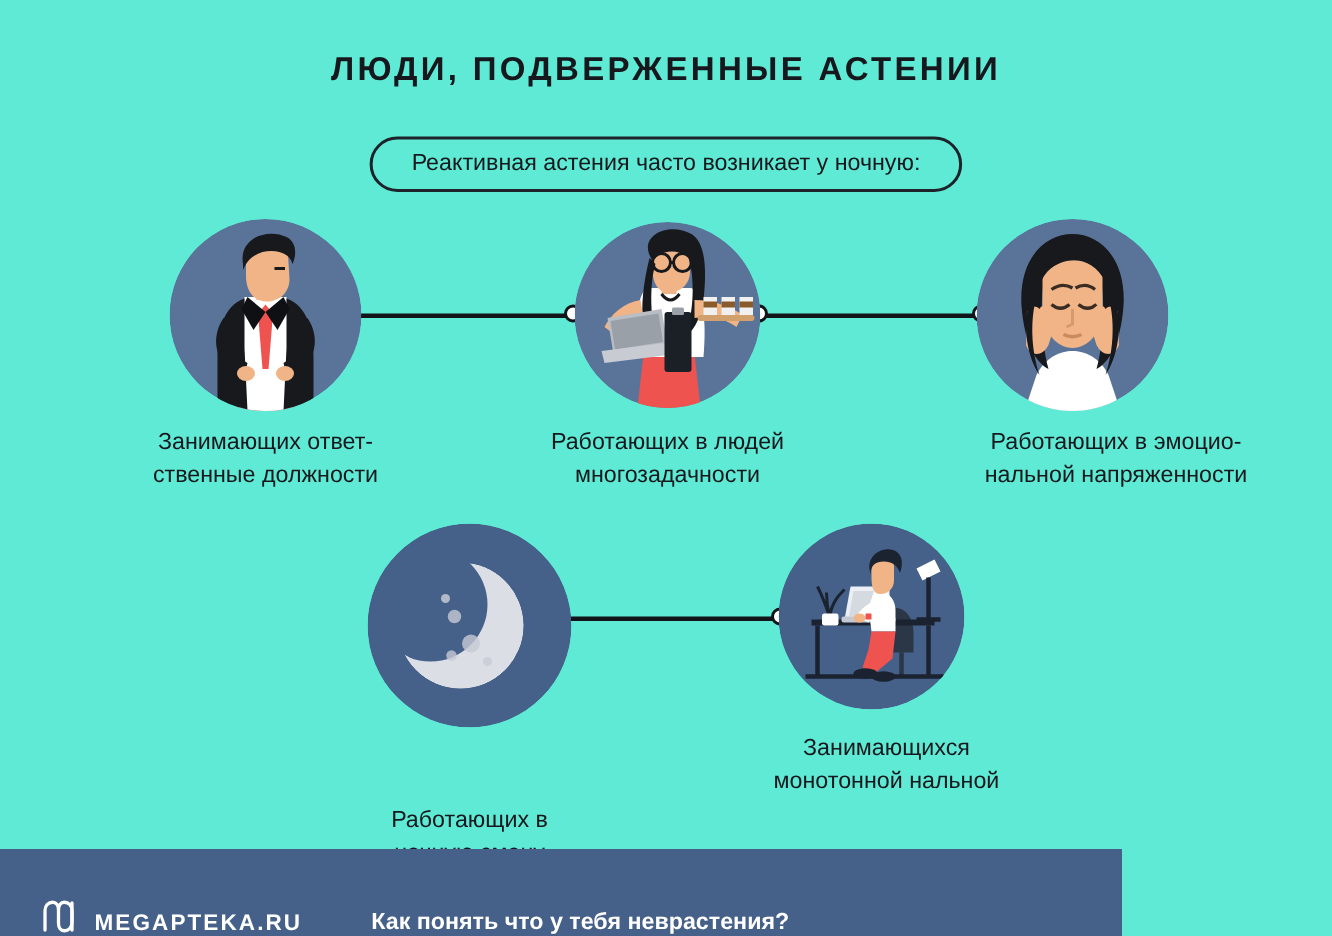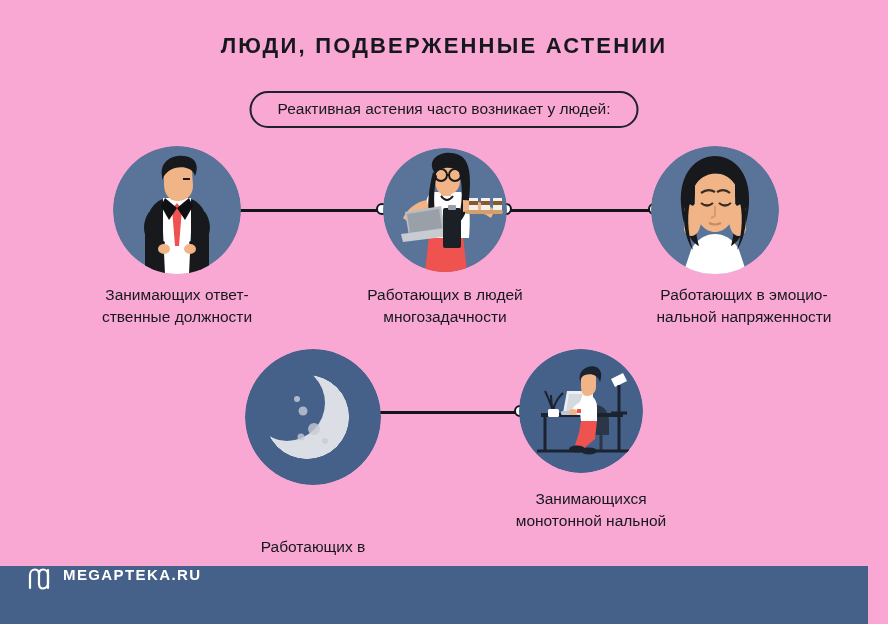--- a/index.html
+++ b/index.html
@@ -11,21 +11,21 @@
     height: 624px;
     background: #a6c3ed;
     font-family: "Liberation Sans", "DejaVu Sans", sans-serif;
     overflow: hidden;
     position: relative;
   }
   #infographic {
     position: relative;
     width: 888px;
     height: 624px;
-    background: #f9a8d4;
+    background: #5eead4;
   }
 
   
   .page-title {
     position: absolute;
     top: 33px;
     left: 0;
     width: 888px;
     text-align: center;
     font-size: 22px;
@@ -92,25 +92,25 @@
     box-sizing: border-box;
   }
   .connector .dot.left  { left: 0; }
   .connector .dot.right { right: 0; }
 
   
   .footer {
     position: absolute;
     left: 0;
     bottom: 0;
-    width: 868px;
+    width: 748px;
     height: 58px;
     background: #466189;
     display: flex;
-    align-items: flex-start;
+    align-items: flex-end;
   }
   .footer-logo-mark {
     margin-left: 26px;
     width: 26px;
     height: 26px;
     flex: 0 0 auto;
   }
   .footer-logo-text {
     margin-left: 11px;
     color: #ffffff;
@@ -125,21 +125,21 @@
     font-weight: bold;
   }
 </style>
 </head>
 <body>
 
 <div id="infographic">
 
   <div class="page-title">ЛЮДИ, ПОДВЕРЖЕННЫЕ АСТЕНИИ</div>
 
-  <div class="subtitle-pill">Реактивная астения часто возникает у людей:</div>
+  <div class="subtitle-pill">Реактивная астения часто возникает у ночную:</div>
 
   <div class="connector" style="left:228px; top:203px; width:160px;">
     <div class="bar"></div>
     <div class="dot left"></div>
     <div class="dot right"></div>
   </div>
 
   <div class="connector" style="left:500px; top:203px; width:160px;">
     <div class="bar"></div>
     <div class="dot left"></div>
@@ -357,15 +357,16 @@
 
   <div class="footer">
     <div class="footer-logo-mark">
       <svg width="26" height="26" viewBox="0 0 26 26">
         <path d="M4 22 L4 9 C4 5.5 6.5 3.5 9 3.5 C11.5 3.5 13 5.5 13 8.5
                  L13 17.5 C13 20.5 14.5 22.5 17 22.5 C19.5 22.5 22 20.5 22 17 L22 4" fill="none" stroke="#ffffff" stroke-width="2.2" stroke-linecap="round" stroke-linejoin="round"></path>
         <path d="M22 22 L22 9 C22 5.5 19.5 3.5 17 3.5 C14.5 3.5 13 5.5 13 8.5" fill="none" stroke="#ffffff" stroke-width="2.2" stroke-linecap="round" stroke-linejoin="round"></path>
       </svg>
     </div>
     <div class="footer-logo-text">MEGAPTEKA.RU</div>
+    <div class="footer-tagline">Как понять что у тебя неврастения?</div>
   </div>
 
 </div>
 
 </body></html>

